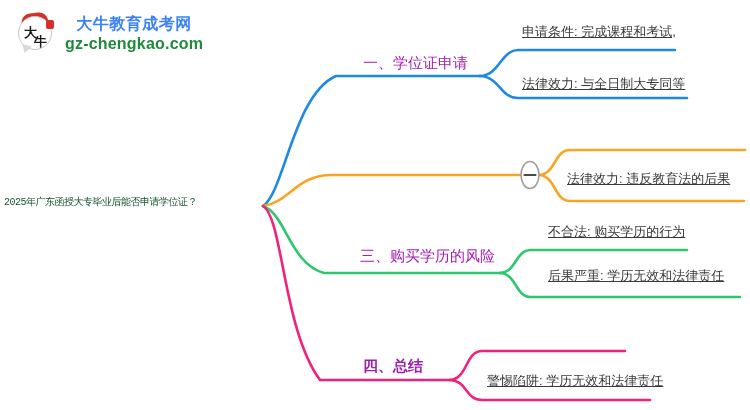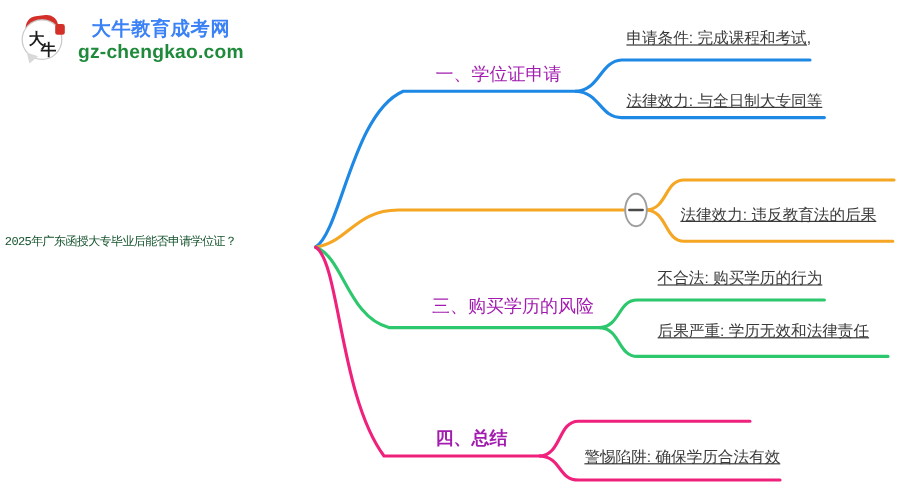--- a/index.html
+++ b/index.html
@@ -89,15 +89,15 @@
   <div class="node child-label" style="left:522px;top:24px;">申请条件: 完成课程和考试,</div>
   <div class="node child-label" style="left:522px;top:76px;">法律效力: 与全日制大专同等</div>
 
   <div class="node child-label" style="left:567px;top:171px;">法律效力: 违反教育法的后果</div>
 
   <div class="node branch-label" style="left:360px;top:247px;">三、购买学历的风险</div>
   <div class="node child-label" style="left:548px;top:224px;">不合法: 购买学历的行为</div>
   <div class="node child-label" style="left:548px;top:268px;">后果严重: 学历无效和法律责任</div>
 
   <div class="node branch-label" style="left:363px;top:357px;font-weight:bold;">四、总结</div>
-  <div class="node child-label" style="left:487px;top:373px;">警惕陷阱: 确保学历合法有效</div>
+  <div class="node child-label" style="left:487px;top:373px;">警惕陷阱: 学历无效和法律责任</div>
 
 </div>
 
 </body></html>

